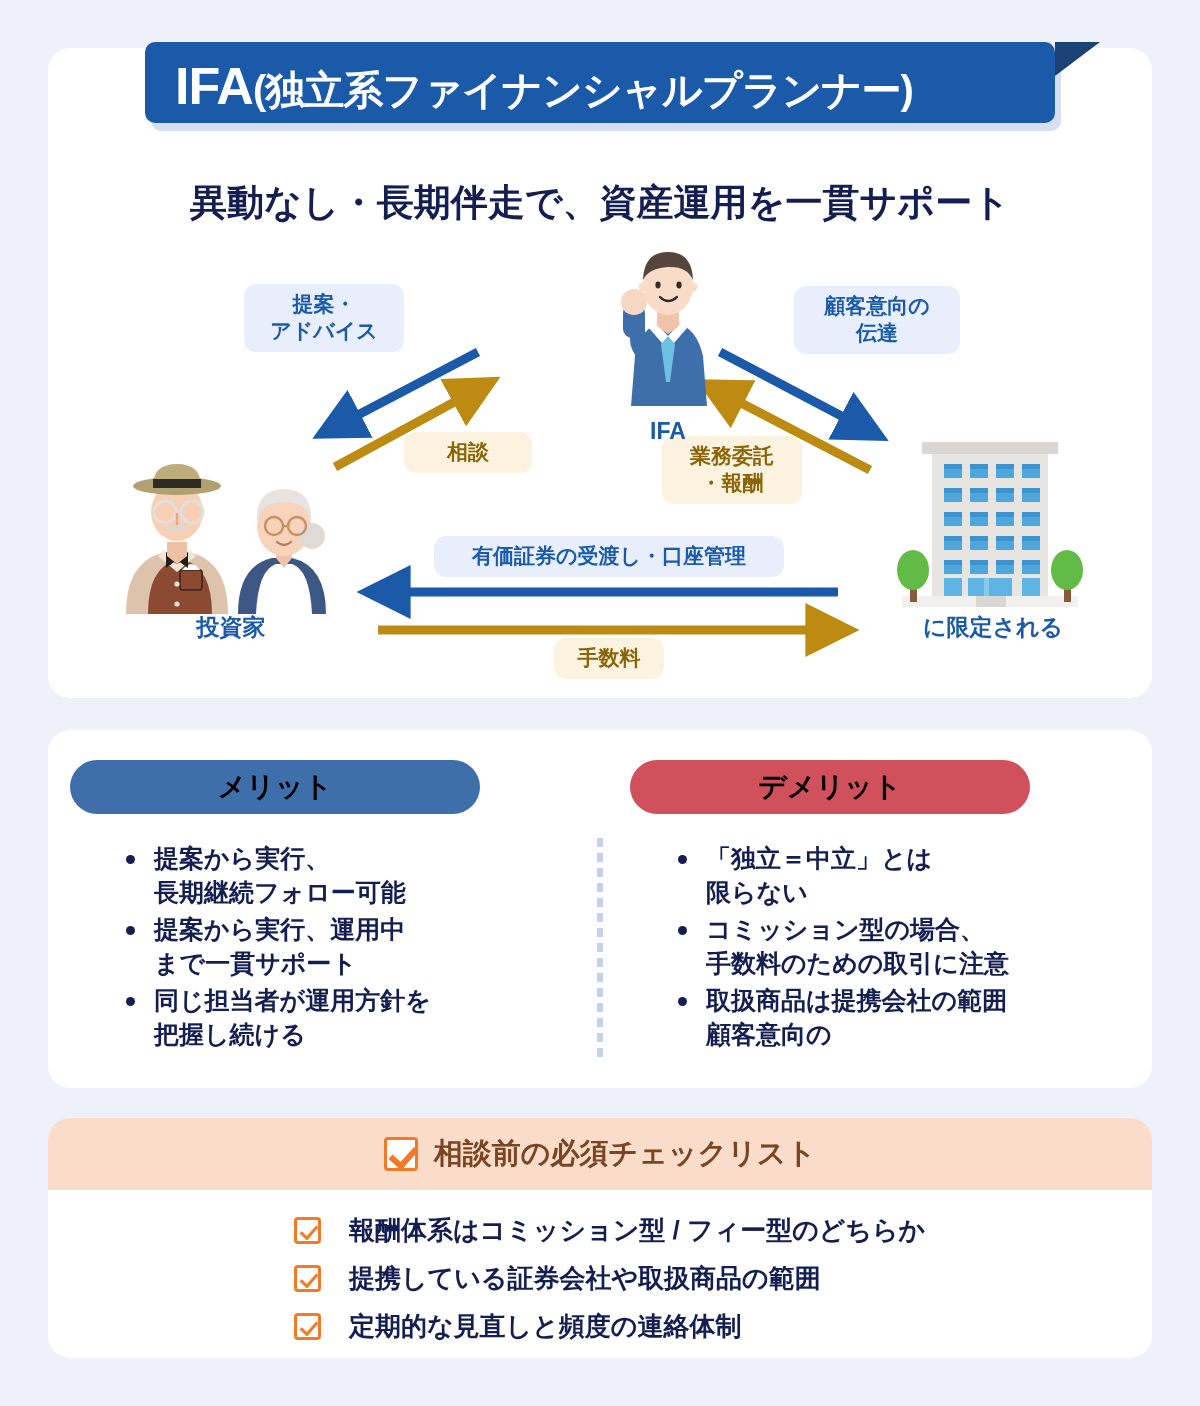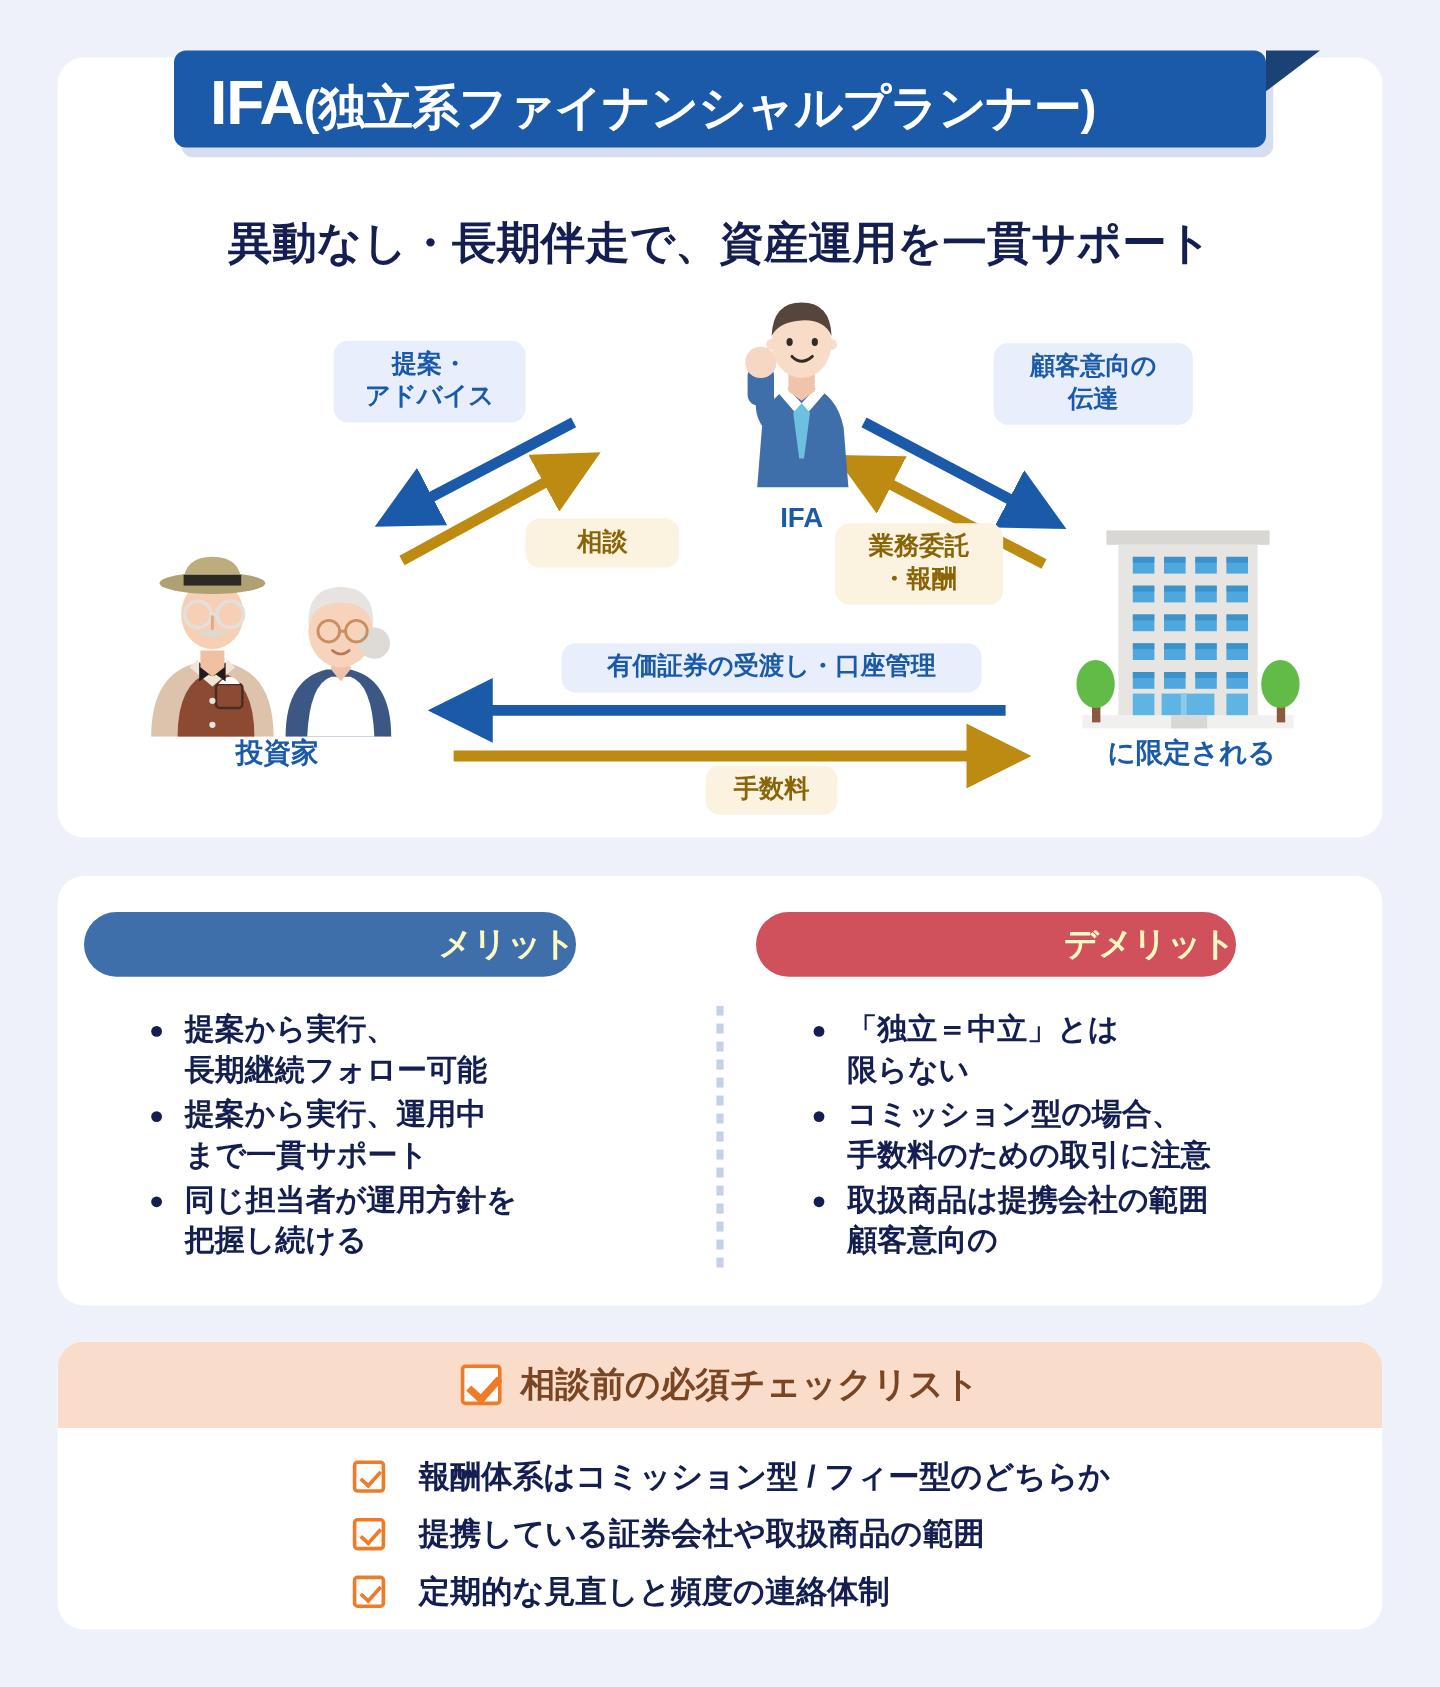--- a/index.html
+++ b/index.html
@@ -65,21 +65,20 @@
 
   .tag {
     position: absolute;
     border-radius: 12px;
     padding: 7px 16px;
     font-size: 21px;
     font-weight: bold;
     line-height: 1.28;
     text-align: center;
     white-space: pre-line;
-    margin-left: 34px;
   }
   .tag-blue  { background: #e8eefb; color: #1a5aa8; }
   .tag-cream { background: #fcf2e0; color: #8a6508; }
 
   .node-label {
     position: absolute;
     font-size: 23px;
     font-weight: bold;
     color: #1a5aa8;
     text-align: center;
@@ -90,22 +89,22 @@
 
   
   .illus { position: absolute; }
 
   
   .pill {
     position: absolute;
     border-radius: 30px;
     height: 54px;
     line-height: 54px;
-    text-align: right;
-    color: #fef9c3;
+    text-align: center;
+    color: #000000;
     font-size: 28px;
     font-weight: bold;
   }
   #pill-merit  { left: 70px;  top: 760px; width: 410px; background: #3f6fab; }
   #pill-demerit{ left: 630px; top: 760px; width: 400px; background: #d0505c; }
 
   .bullets { position: absolute; color: #141e50; font-size: 25px; font-weight: bold; line-height: 1.34; }
   #list-merit   { left: 120px; top: 842px; width: 470px; }
   #list-demerit { left: 672px; top: 842px; width: 450px; }
   .bullets li { list-style: none; position: relative; padding-left: 34px; margin-bottom: 4px; white-space: pre-line; }

